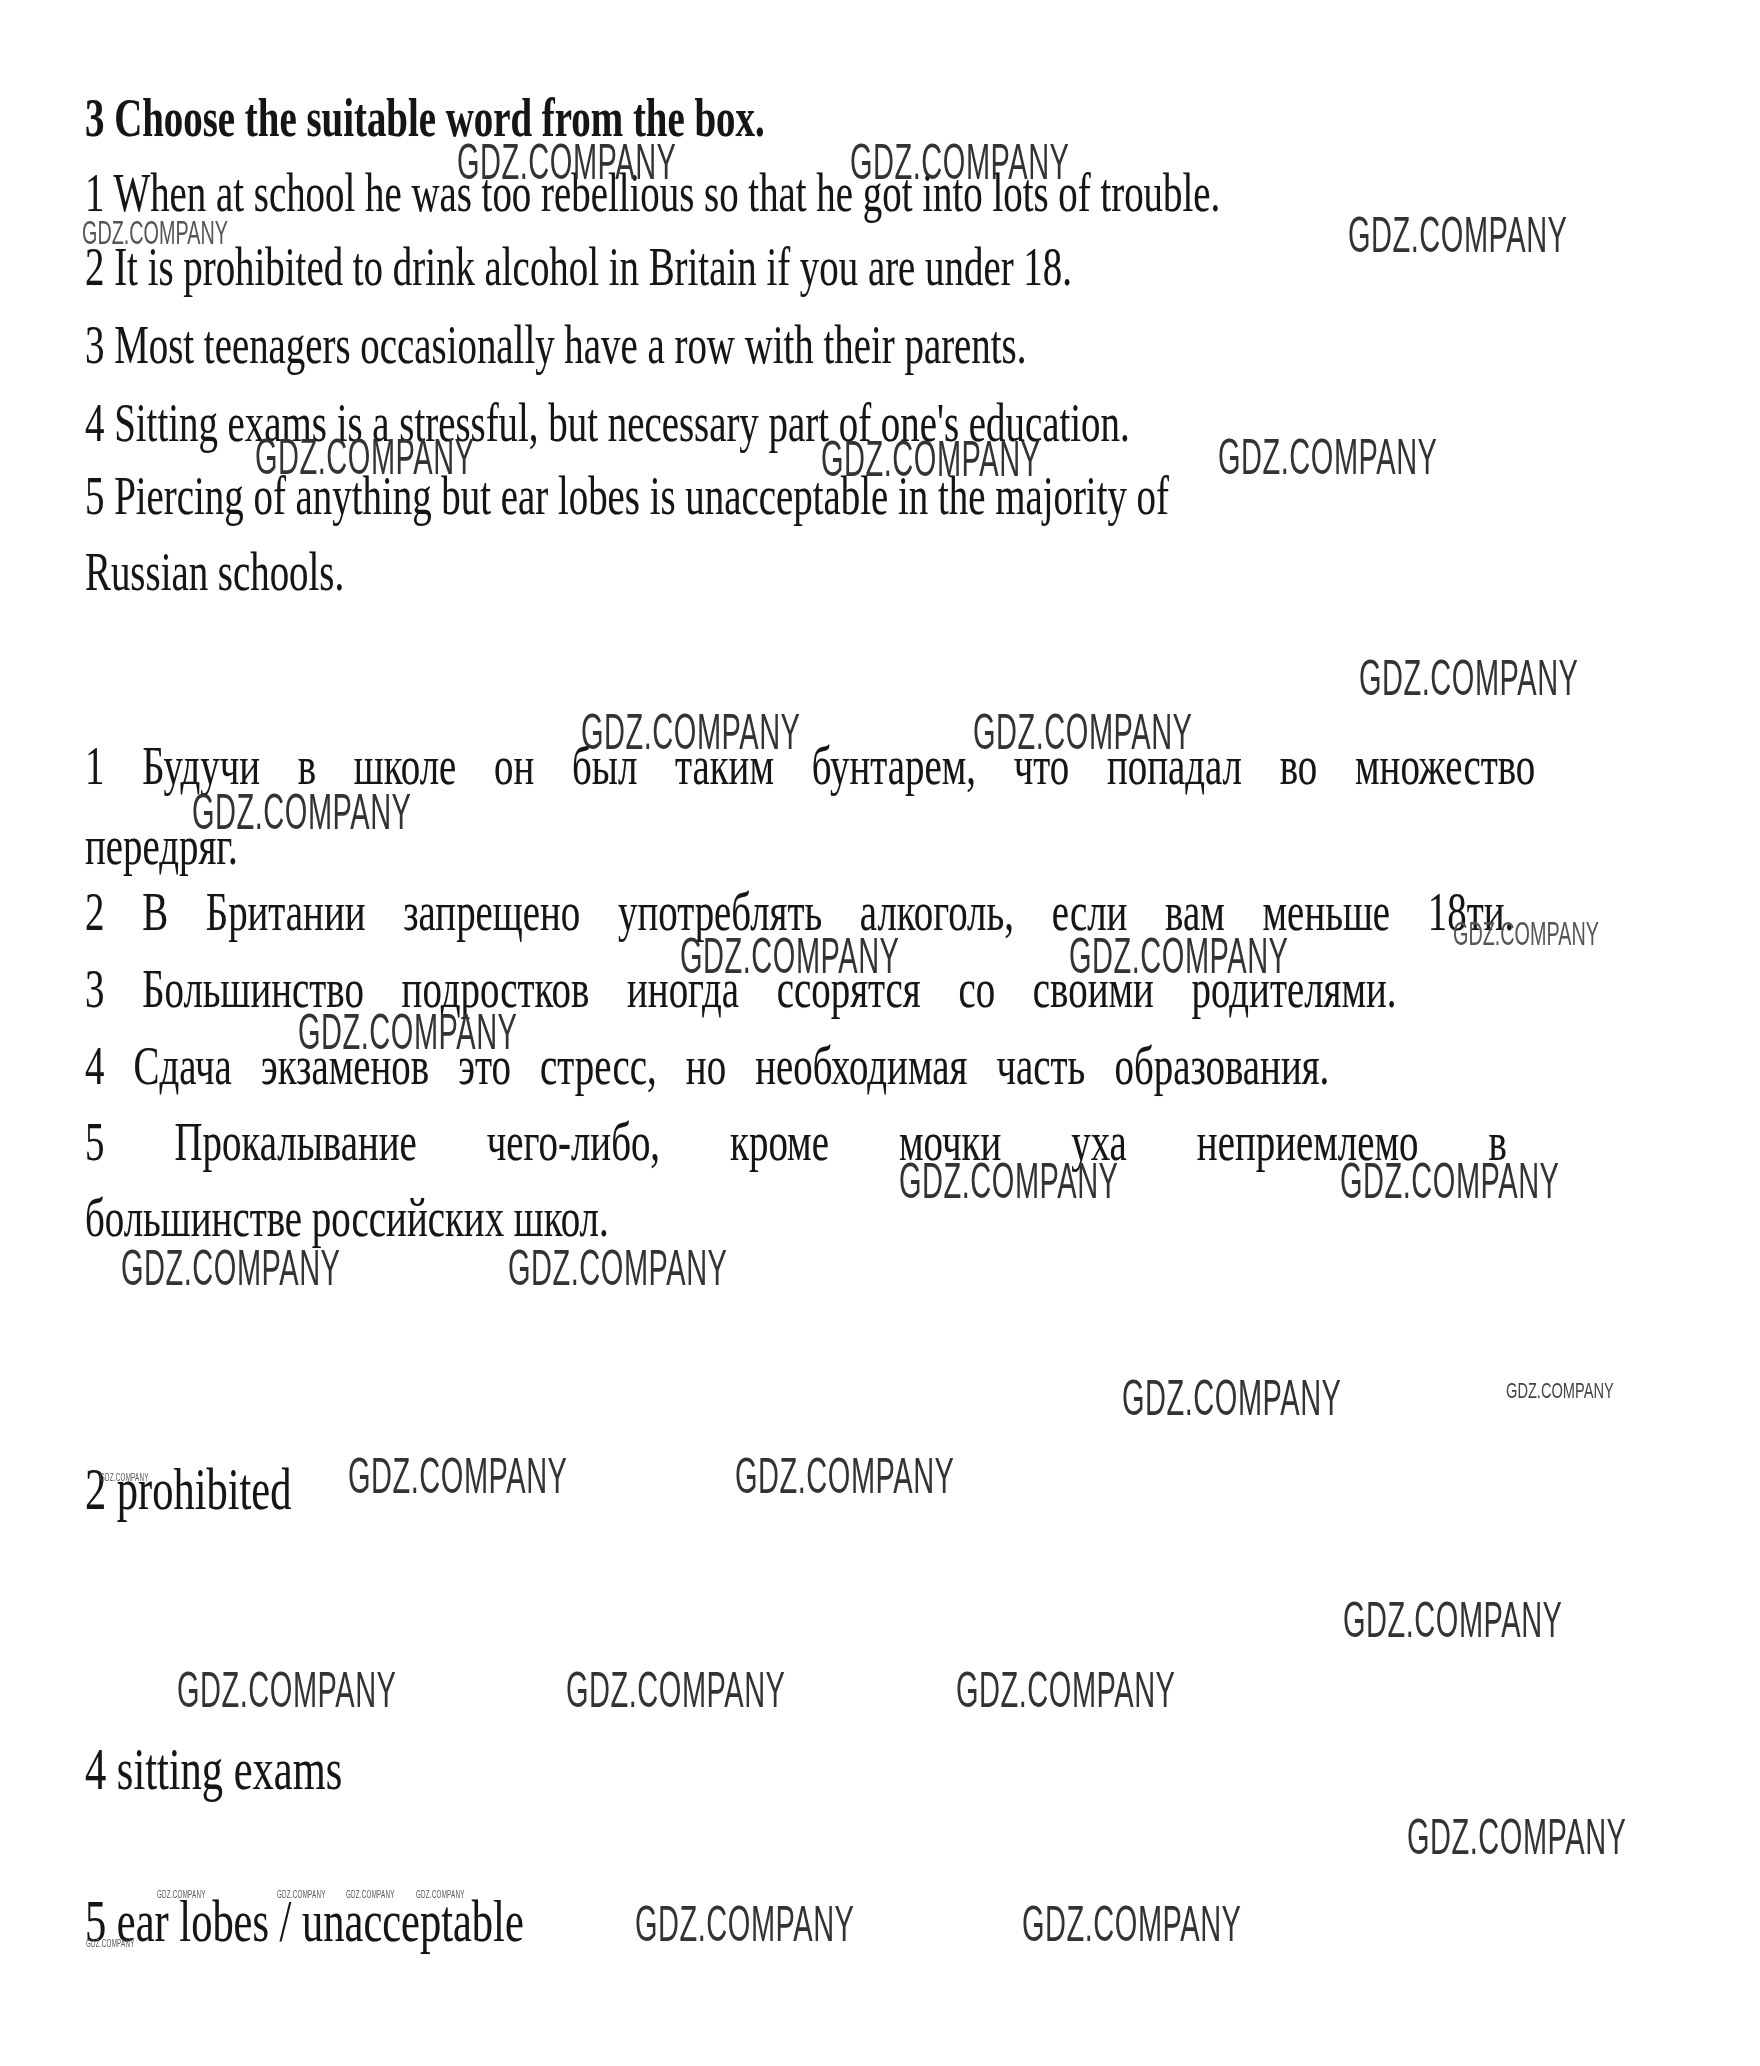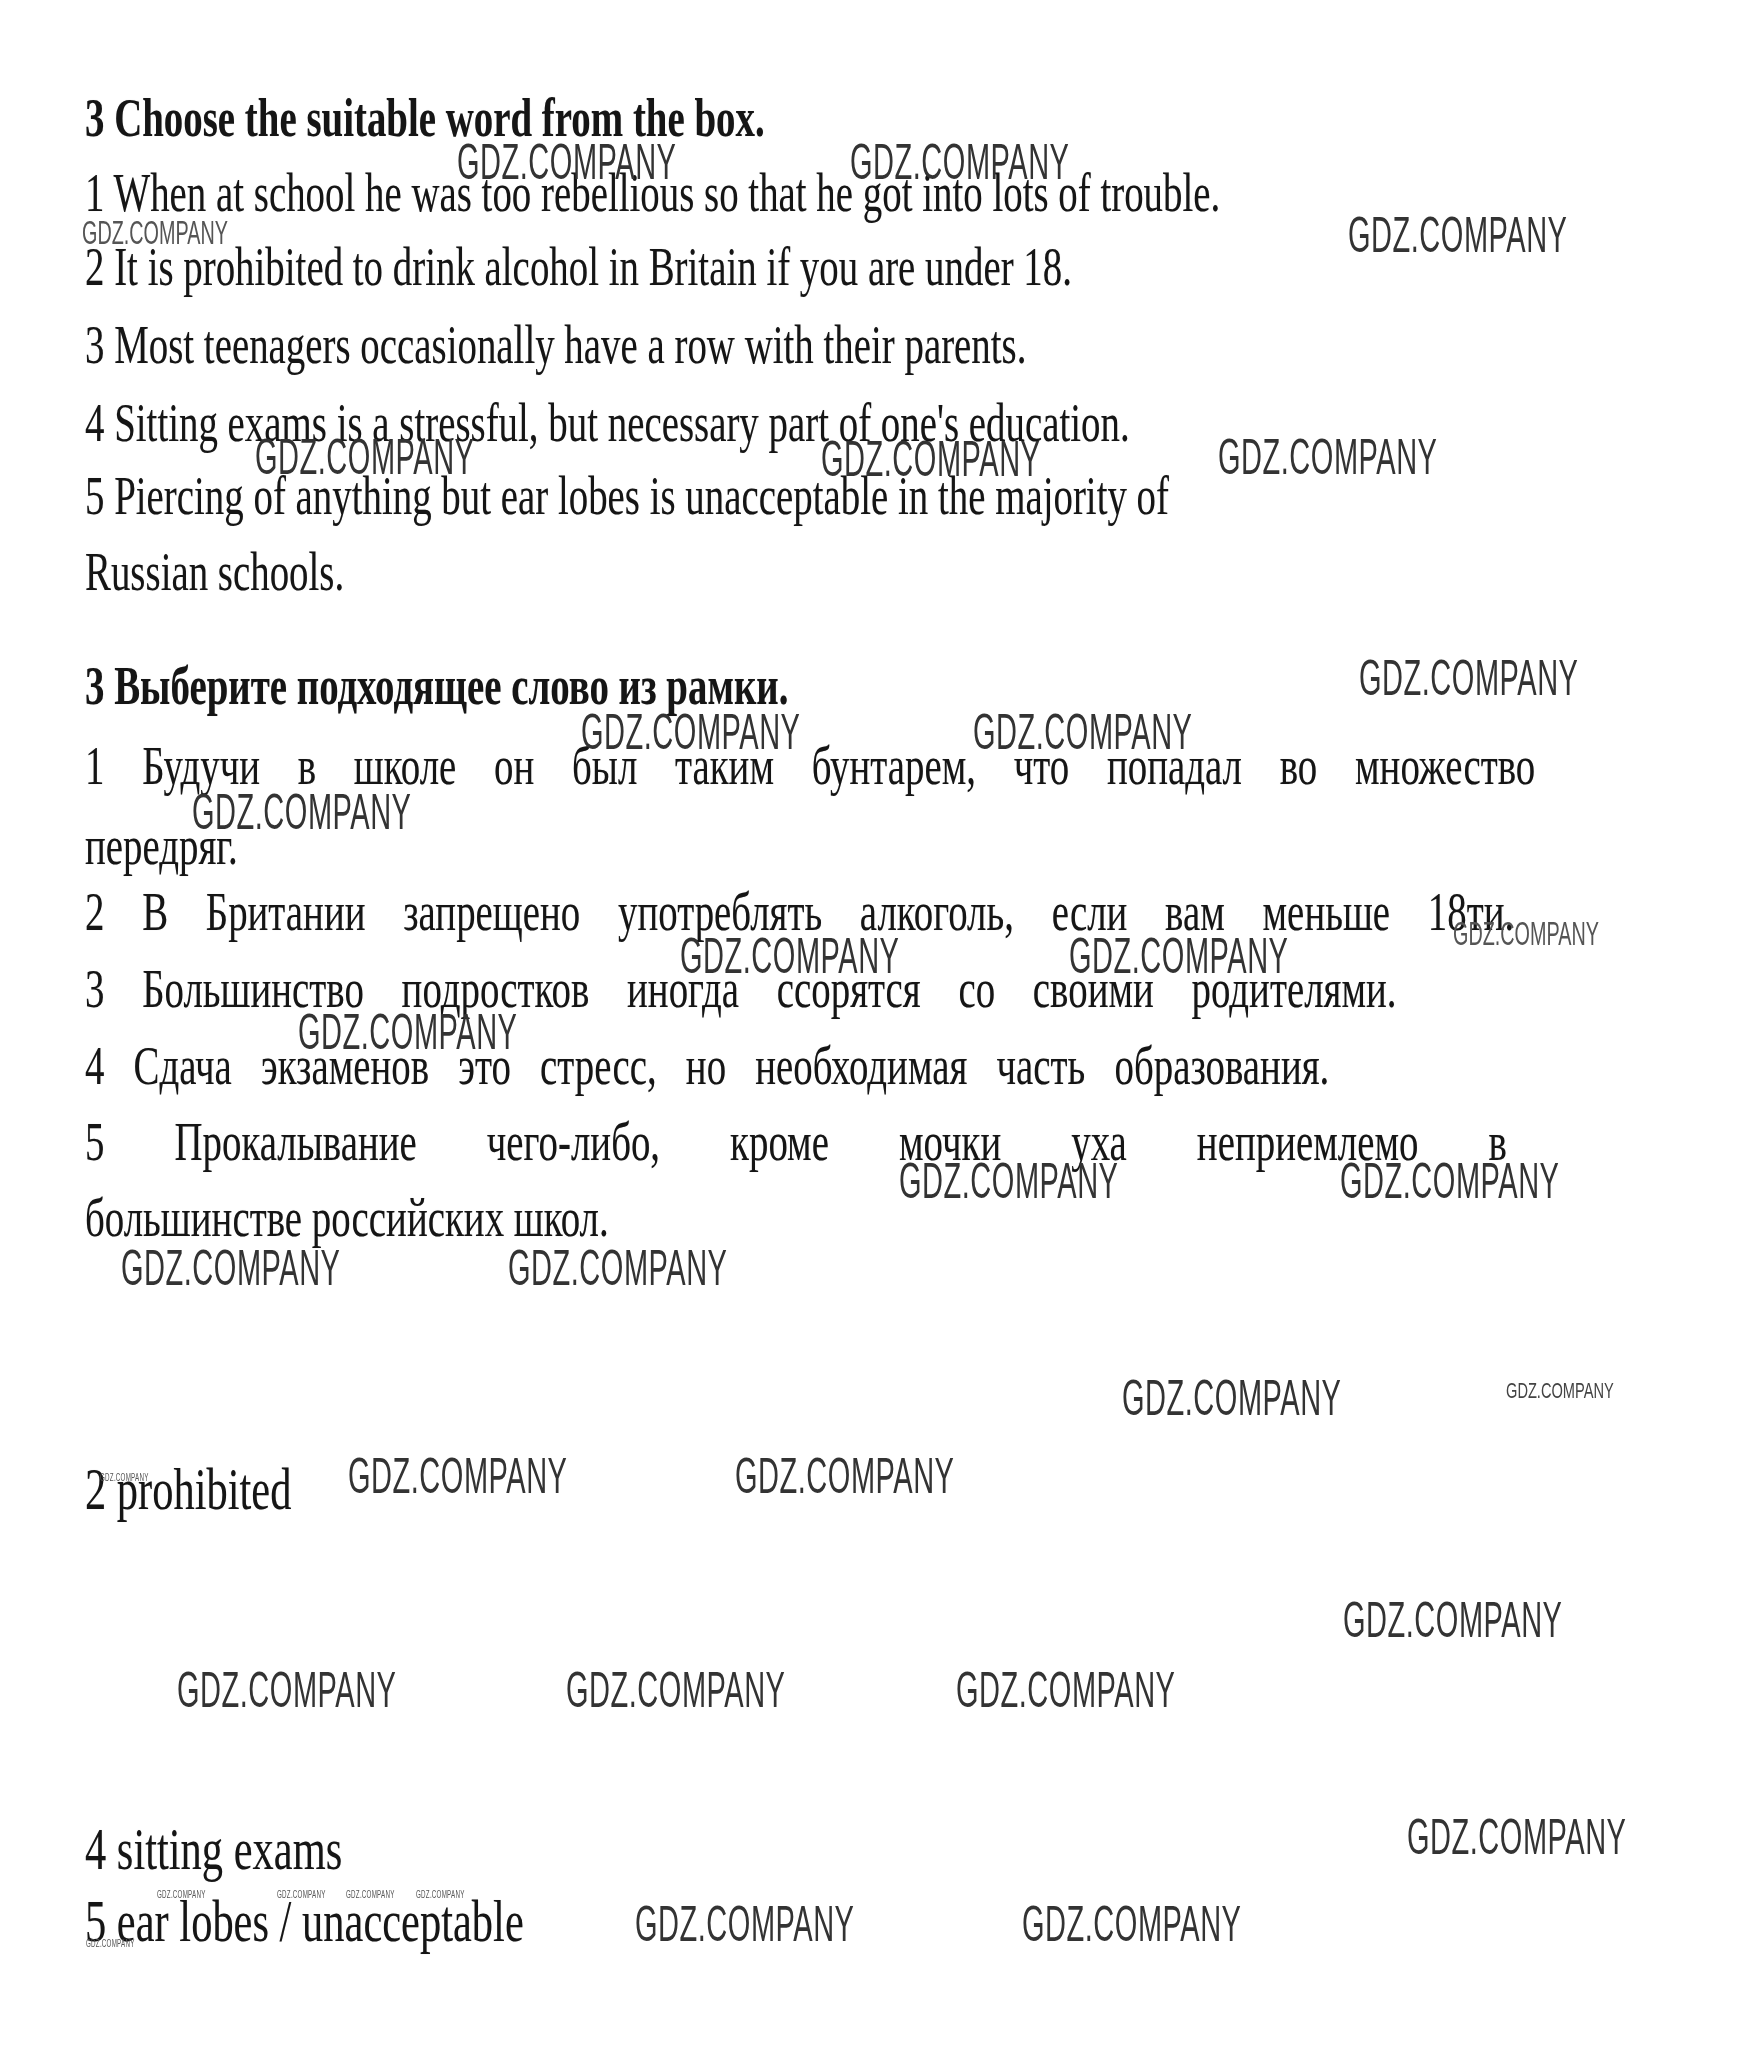--- a/index.html
+++ b/index.html
@@ -56,31 +56,30 @@
 <div class="page">
 
   <div class="line title" style="top:91px"><span class="txt">3 Choose the suitable word from the box.</span></div>
   <div class="line" style="top:166px"><span class="txt">1 When at school he was too rebellious so that he got into lots of trouble.</span></div>
   <div class="line" style="top:240px"><span class="txt">2 It is prohibited to drink alcohol in Britain if you are under 18.</span></div>
   <div class="line" style="top:318px"><span class="txt">3 Most teenagers occasionally have a row with their parents.</span></div>
   <div class="line" style="top:396px"><span class="txt">4 Sitting exams is a stressful, but necessary part of one's education.</span></div>
   <div class="line" style="top:469px"><span class="txt">5 Piercing of anything but ear lobes is unacceptable in the majority of</span></div>
   <div class="line" style="top:545px"><span class="txt">Russian schools.</span></div>
 
-  <div class="line title" style="top:659px"><span class="txt">3 Выберите подходящее слово из рамки.</span></div>
   <div class="line ws2" style="top:739px"><span class="txt">1 Будучи в школе он был таким бунтарем, что попадал во множество</span></div>
   <div class="line" style="top:819px"><span class="txt">передряг.</span></div>
   <div class="line ws2" style="top:885px"><span class="txt">2 В Британии запрещено употреблять алкоголь, если вам меньше 18ти.</span></div>
   <div class="line ws2" style="top:962px"><span class="txt">3 Большинство подростков иногда ссорятся со своими родителями.</span></div>
   <div class="line ws1" style="top:1039px"><span class="txt">4 Сдача экзаменов это стресс, но необходимая часть образования.</span></div>
   <div class="line ws3" style="top:1115px"><span class="txt">5 Прокалывание чего-либо, кроме мочки уха неприемлемо в</span></div>
   <div class="line" style="top:1191px"><span class="txt">большинстве российских школ.</span></div>
 
   <div class="line answer" style="top:1460px"><span class="txt">2 prohibited</span></div>
-  <div class="line answer" style="top:1820px"><span class="txt">4 sitting exams</span></div>
+  <div class="line answer" style="top:1740px"><span class="txt">4 sitting exams</span></div>
   <div class="line answer" style="top:1892px"><span class="txt">5 ear lobes / unacceptable</span></div>
 
 <div class="wm n" style="left: 457px; top: 137px;">GDZ.COMPANY</div>
     <div class="wm n" style="left: 850px; top: 137px;">GDZ.COMPANY</div>
     <div class="wm s" style="left: 82px; top: 216px;">GDZ.COMPANY</div>
     <div class="wm n" style="left: 1348px; top: 210px;">GDZ.COMPANY</div>
     <div class="wm n" style="left: 255px; top: 432px;">GDZ.COMPANY</div>
     <div class="wm n" style="left: 821px; top: 434px;">GDZ.COMPANY</div>
     <div class="wm n" style="left: 1218px; top: 432px;">GDZ.COMPANY</div>
     <div class="wm n" style="left: 1359px; top: 653px;">GDZ.COMPANY</div>

